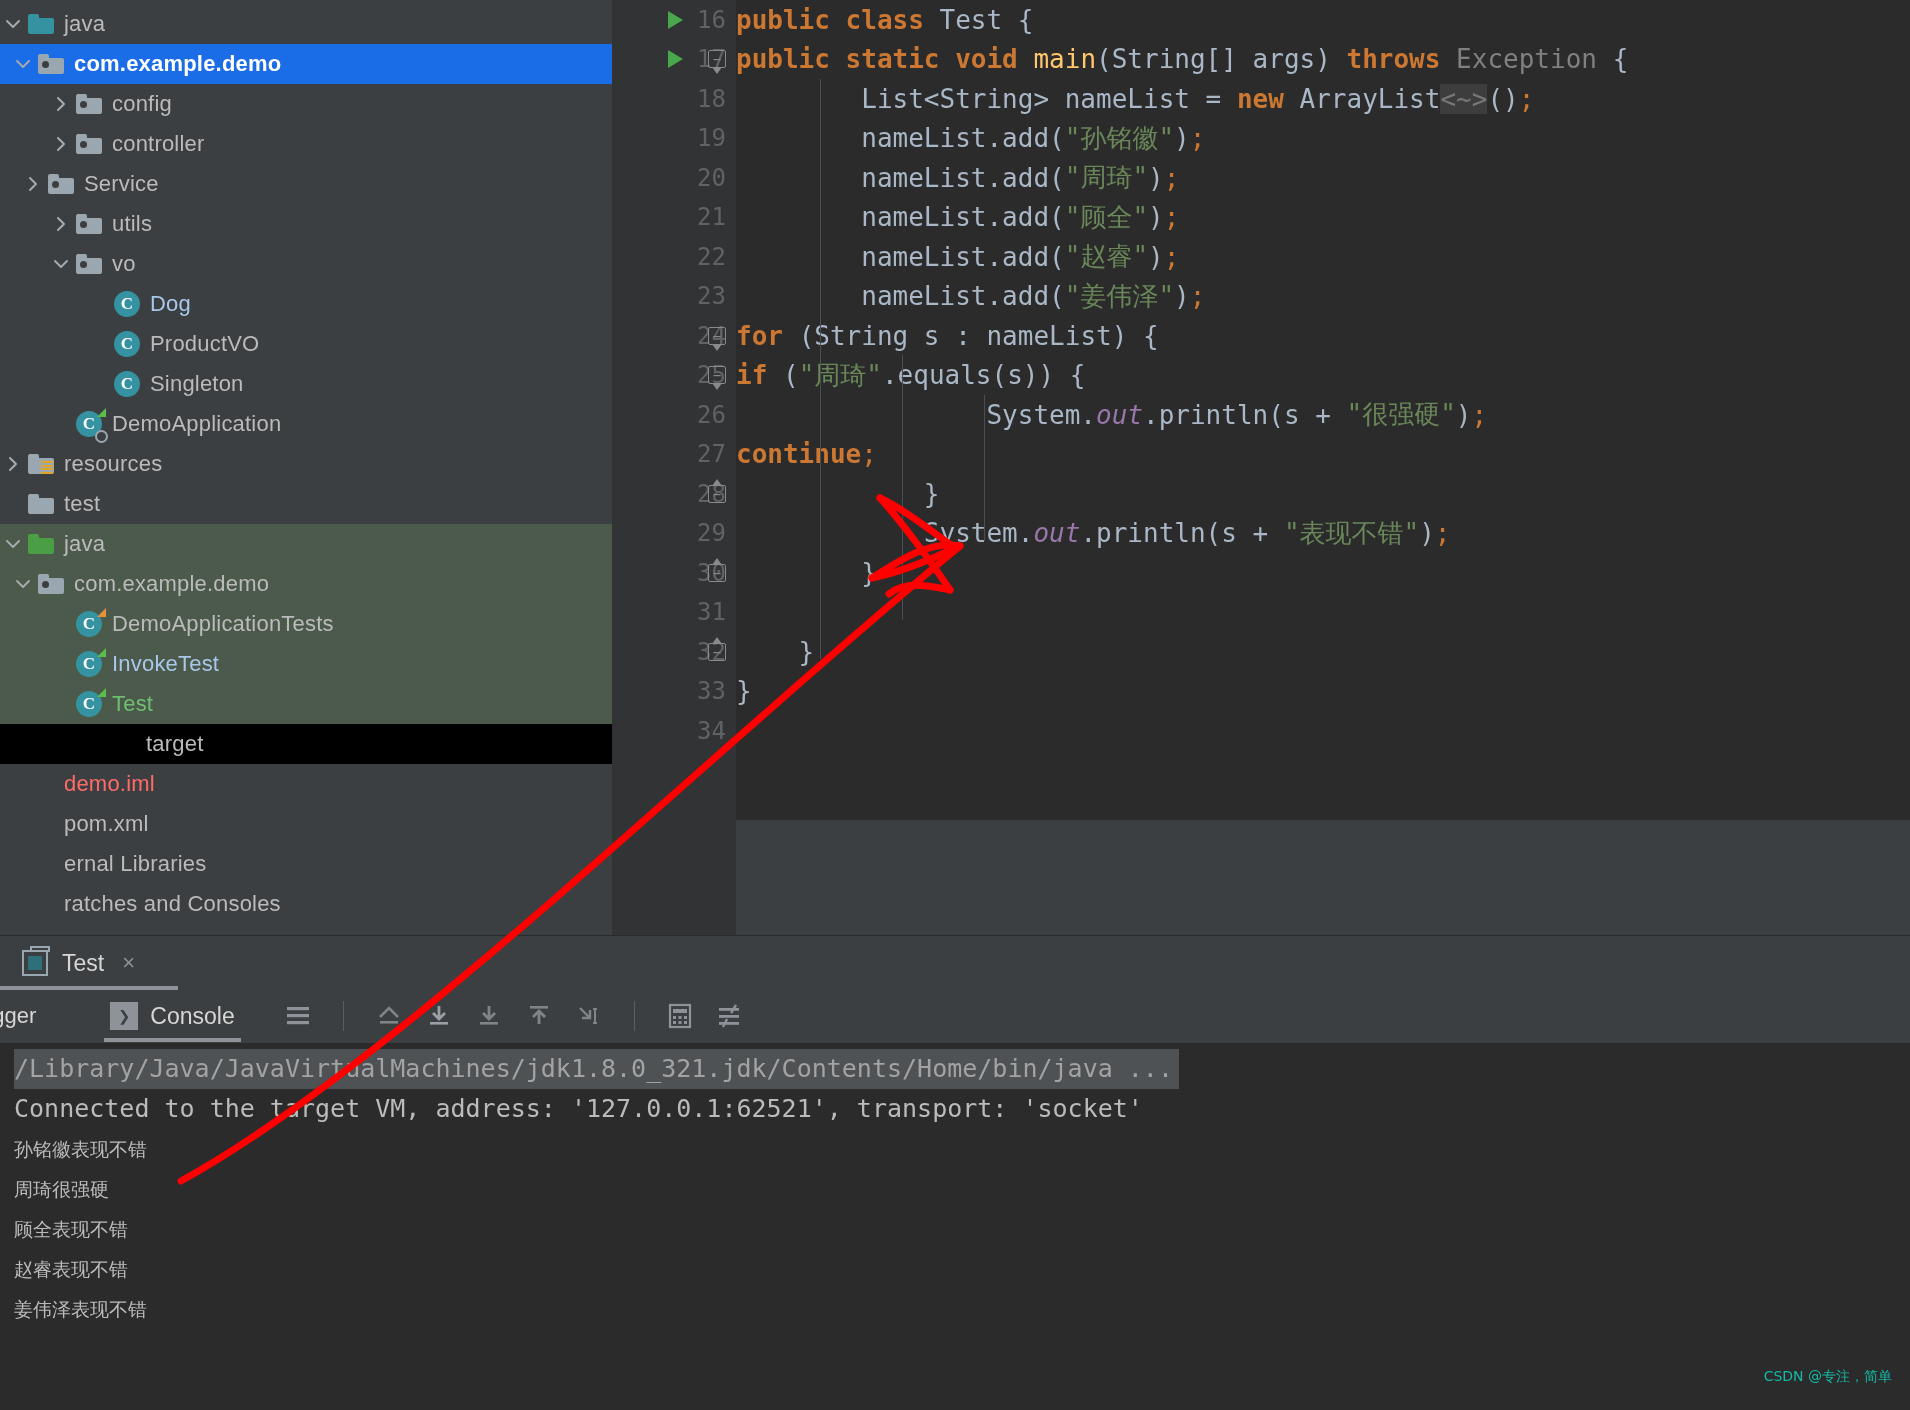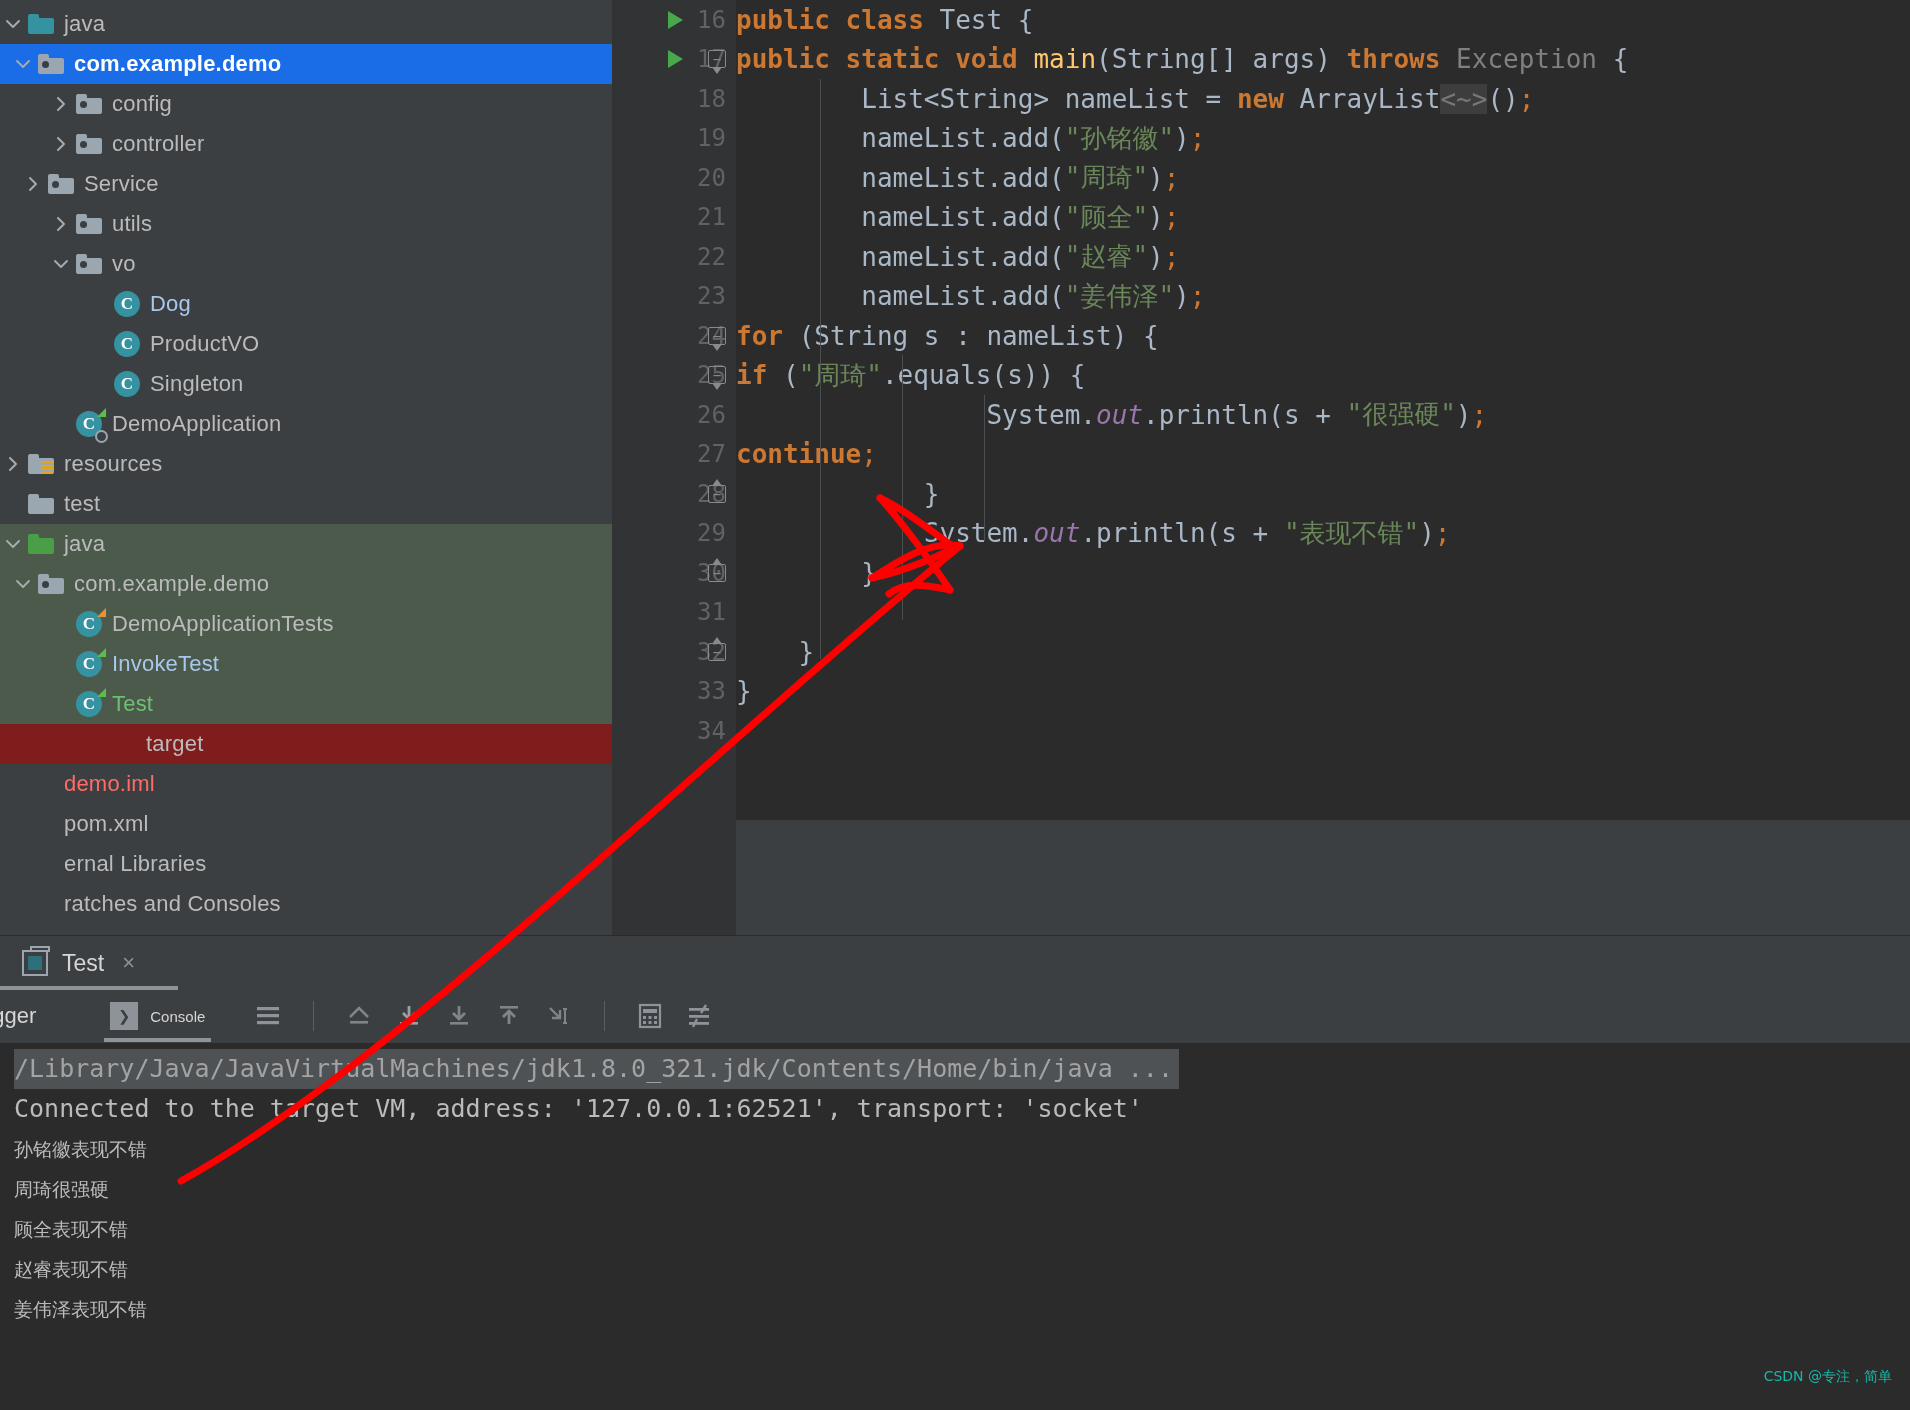--- a/index.html
+++ b/index.html
@@ -22,21 +22,21 @@
     position: relative;
     height: 40px;
     display: flex; align-items: center;
     font-size: 22px;
     color: #bbbbbb;
     white-space: nowrap;
     padding-left: 0;
   }
   .tree-row.selected { background: #1a6ce7; color: #ffffff; }
   .tree-row.testsrc  { background: #4b5a4b; }
-  .tree-row.targetdir{ background: #7f1d1d; gap: 41px; }
+  .tree-row.targetdir{ background: #000000; gap: 41px; }
 
   .arrow {
     width: 26px; height: 40px;
     display: inline-flex; align-items: center; justify-content: center;
     flex: 0 0 26px;
   }
   .arrow svg { display:block; }
   .arrow.blank { }
 
   .ficon { width: 30px; height: 40px; display:inline-flex; align-items:center; justify-content:center; flex:0 0 30px; margin-right: 8px;}
@@ -117,21 +117,21 @@
   .run-tab .tabtext { font-size:23px; color:#d6d6d6; }
   .closex { color:#8d9399; font-size:22px; margin-left:4px; }
 
   .console-toolbar { position:absolute; left:0; top:55px; width:1910px; height:52px; display:flex; align-items:center; }
   .tb-item { display:flex; align-items:center; height:52px; }
   .tb-debugger { font-size:22px; color:#d6d6d6; padding-left:0; margin-left:-20px;}
   .tb-console { position:relative; display:flex; align-items:center; gap:12px; margin-left:68px; padding:0 6px; }
   .tb-console .underline{ position:absolute; left:0; bottom:0; height:4px; width:100%; background:#8d9399;}
   .console-glyph { width:28px; height:28px; background:#8d9399; color:#3c3f41; font-size:20px; font-weight:700;
                    display:flex; align-items:center; justify-content:center; font-family:"DejaVu Sans Mono", monospace;}
-  .tb-console span.lbl { font-size:15px; color:#d6d6d6; }
+  .tb-console span.lbl { font-size:23px; color:#d6d6d6; }
   .tbicons { display:flex; align-items:center; gap:20px; margin-left:42px; }
   .tbicon { width:30px; height:30px; color:#8d9399; display:flex; align-items:center; justify-content:center; }
   .tbsep { width:1px; height:30px; background:#5c5f61; margin:0 10px; }
 
   .console-out { position:absolute; left:0; top:108px; width:1910px; height:367px; background:#2b2b2b;
                  padding:6px 0 0 14px; }
   .out-line { font-family:"DejaVu Sans Mono", monospace; font-size:25px; color:#bbbbbb; line-height:40px; white-space:pre; }
   .out-line.cmd { color:#a3a3a3; background:#4e5254; display:inline-block; padding-right:6px;}
   .out-line.cn { font-family:"DejaVu Sans", sans-serif; font-size:19px; }
 

